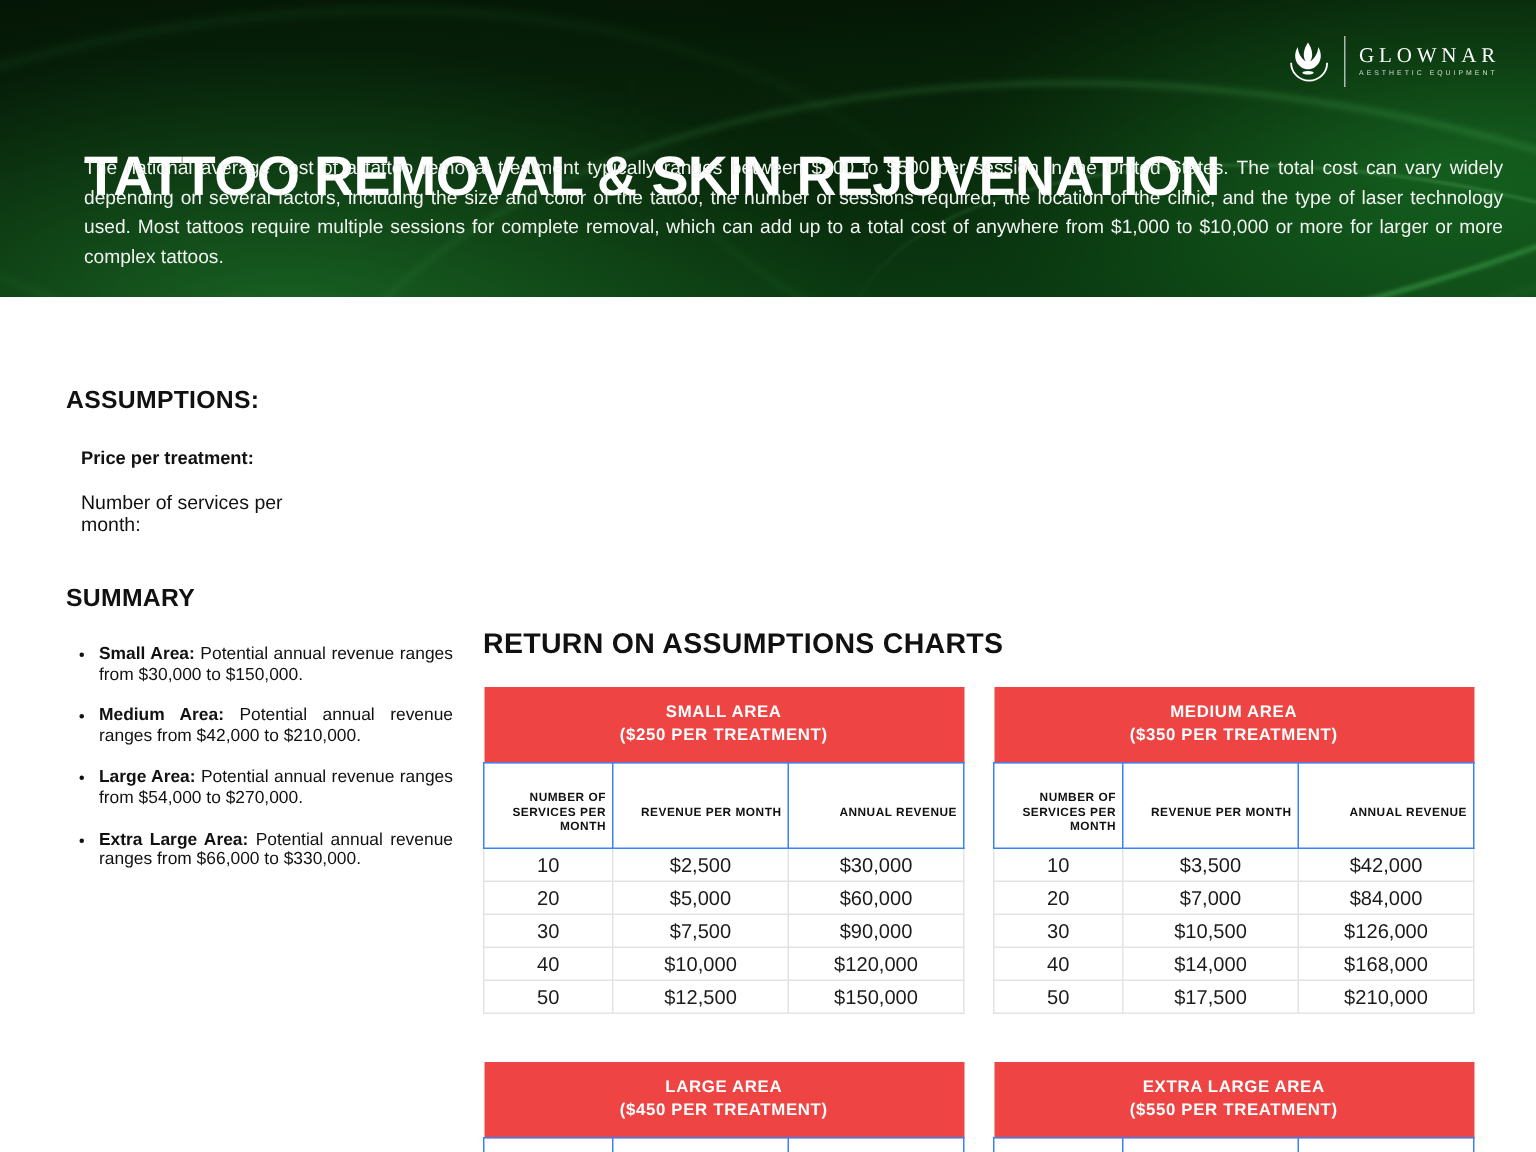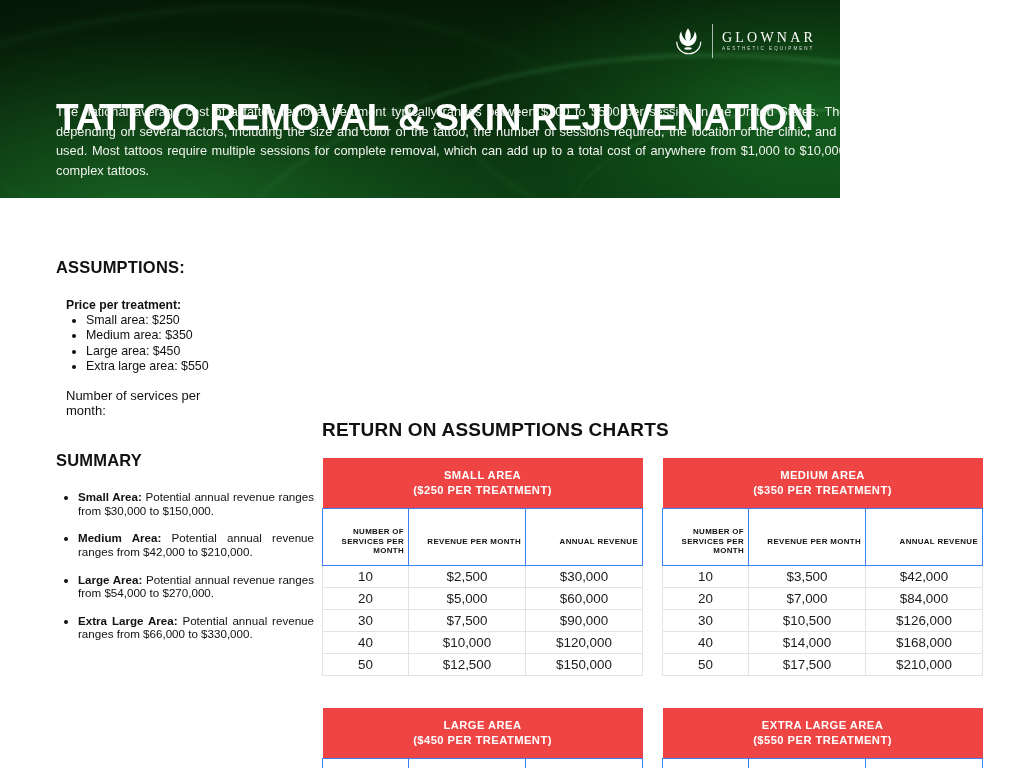--- a/index.html
+++ b/index.html
@@ -12,21 +12,21 @@
     height: 768px;
     overflow: hidden;
     font-family: "Liberation Sans", sans-serif;
     color: #111111;
     position: relative;
   }
 
   
   .header {
     position: relative;
-    width: 840px;
+    width: 1024px;
     height: 198px;
     overflow: hidden;
     background:
       radial-gradient(ellipse 900px 420px at 18% 110%, rgba(28,110,40,0.85) 0%, rgba(12,58,20,0.25) 45%, rgba(0,0,0,0) 70%),
       radial-gradient(ellipse 700px 300px at 95% 55%, rgba(30,130,45,0.55) 0%, rgba(10,50,18,0.15) 50%, rgba(0,0,0,0) 72%),
       linear-gradient(170deg, #031003 0%, #041604 28%, #062006 55%, #0a3a10 82%, #0d4414 100%);
   }
   .hdr-swoosh {
     position: absolute;
     pointer-events: none;
@@ -139,21 +139,21 @@
   .main {
     position: relative;
     width: 1024px;
     height: 570px;
     background: #ffffff;
   }
 
   
   .left-col {
     position: absolute;
-    left: 56px;
+    left: 44px;
     top: 0;
     width: 262px;
   }
   .h-assumptions {
     font-size: 16.5px;
     font-weight: bold;
     letter-spacing: 0.2px;
     margin: 60px 0 0 0;
   }
   .assump-box { margin: 21px 0 0 10px; }
@@ -289,26 +289,20 @@
   <div class="hdr-body">The national average cost of a tattoo removal treatment typically ranges between $200 to $500 per session in the United States. The total cost can vary widely depending on several factors, including the size and color of the tattoo, the number of sessions required, the location of the clinic, and the type of laser technology used. Most tattoos require multiple sessions for complete removal, which can add up to a total cost of anywhere from $1,000 to $10,000 or more for larger or more complex tattoos.</div>
 </div>
 
 <div class="main">
 
   <div class="left-col">
     <div class="h-assumptions">ASSUMPTIONS:</div>
 
     <div class="assump-box">
       <p class="assump-lbl">Price per treatment:</p>
-      <ul class="assump-list">
-        <li>Small area: $250</li>
-        <li>Medium area: $350</li>
-        <li>Large area: $450</li>
-        <li>Extra large area: $550</li>
-      </ul>
       <p class="assump-lbl2">Number of services per month:</p>
     </div>
 
     <div class="h-summary">SUMMARY</div>
     <ul class="summary-list">
       <li><b>Small Area:</b><span> Potential annual revenue ranges from $30,000 to $150,000.</span></li>
       <li><b>Medium Area:</b><span> Potential annual revenue ranges from $42,000 to $210,000.</span></li>
       <li><b>Large Area:</b><span> Potential annual revenue ranges from $54,000 to $270,000.</span></li>
       <li><b>Extra Large Area:</b><span> Potential annual revenue ranges from $66,000 to $330,000.</span></li>
     </ul>

